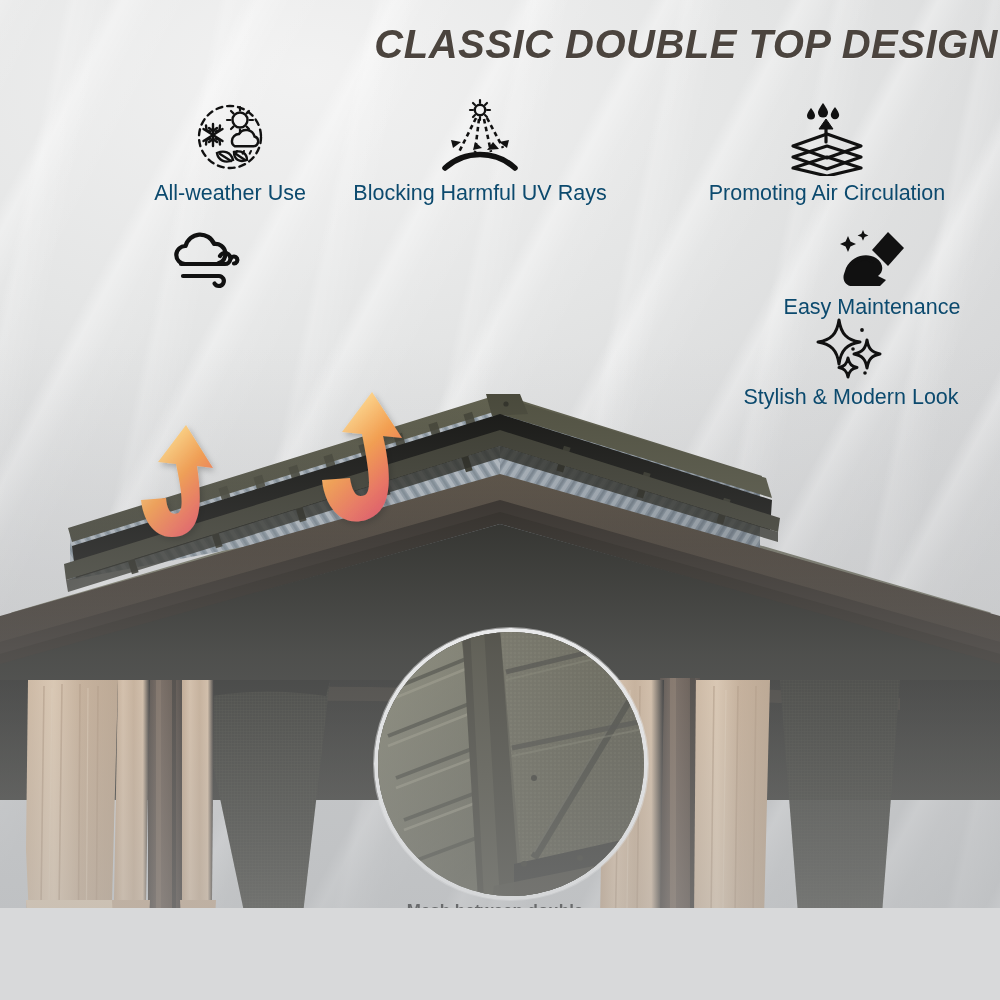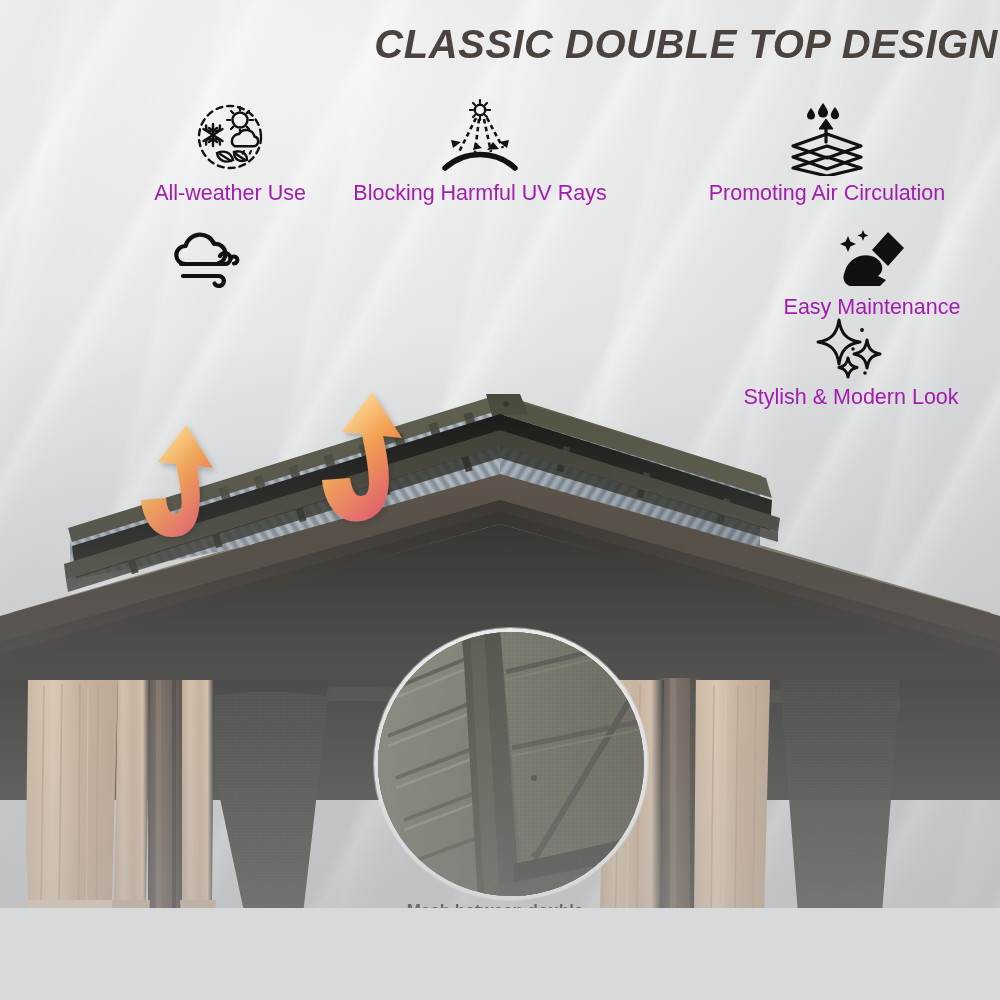--- a/index.html
+++ b/index.html
@@ -52,21 +52,21 @@
     color:#4b443e;
     white-space:nowrap;
     text-shadow:0 1px 0 rgba(255,255,255,.45);
   }
 
   
   .feat{position:absolute;text-align:center;}
   .feat .ic{display:block;margin:0 auto 2px auto;}
   .feat .lbl{
     display:block;
-    font-size:21.5px;color:#a21caf;white-space:nowrap;line-height:1.1;
+    font-size:21.5px;color:#0c4a6e;white-space:nowrap;line-height:1.1;
   }
   .f1{left:110px;top:98px;width:240px;}
   .f2{left:335px;top:98px;width:290px;}
   .f3{left:672px;top:98px;width:310px;}
   .f4{left:48px;top:228px;width:320px;}
   .f5{left:390px;top:228px;width:360px;}
   .f6{left:762px;top:228px;width:220px;}
   .f7{left:718px;top:318px;width:266px;}
 
   

